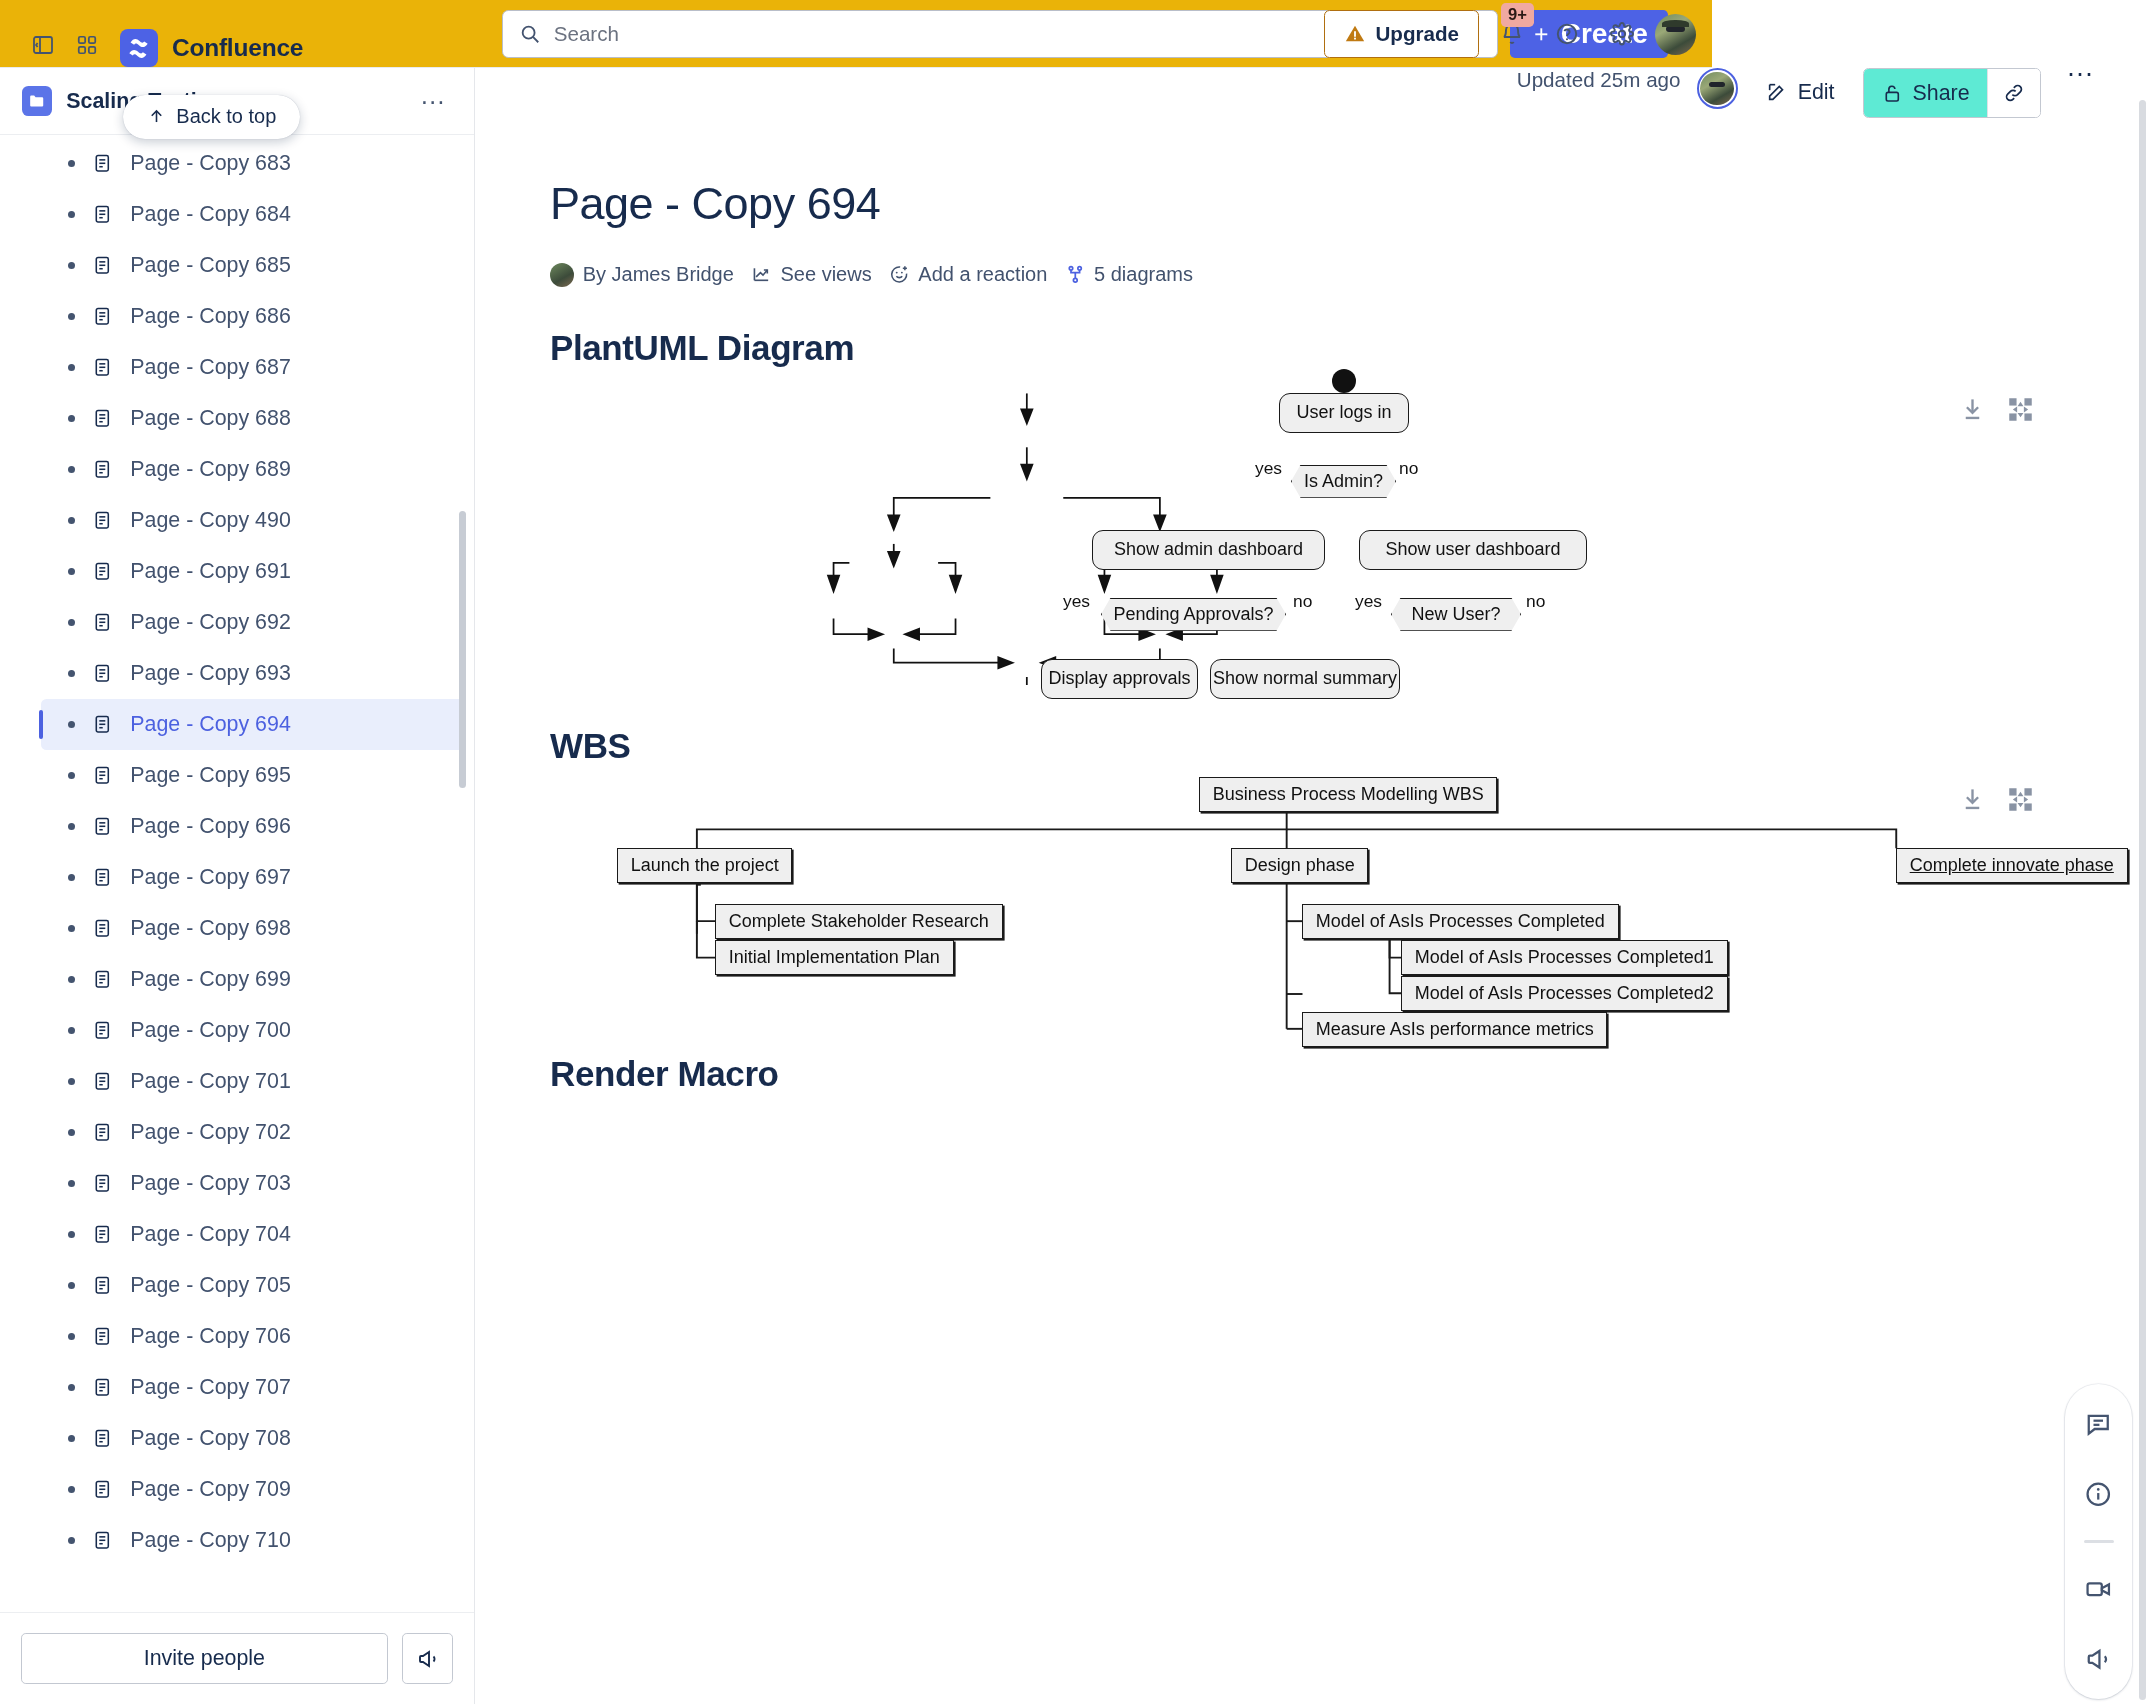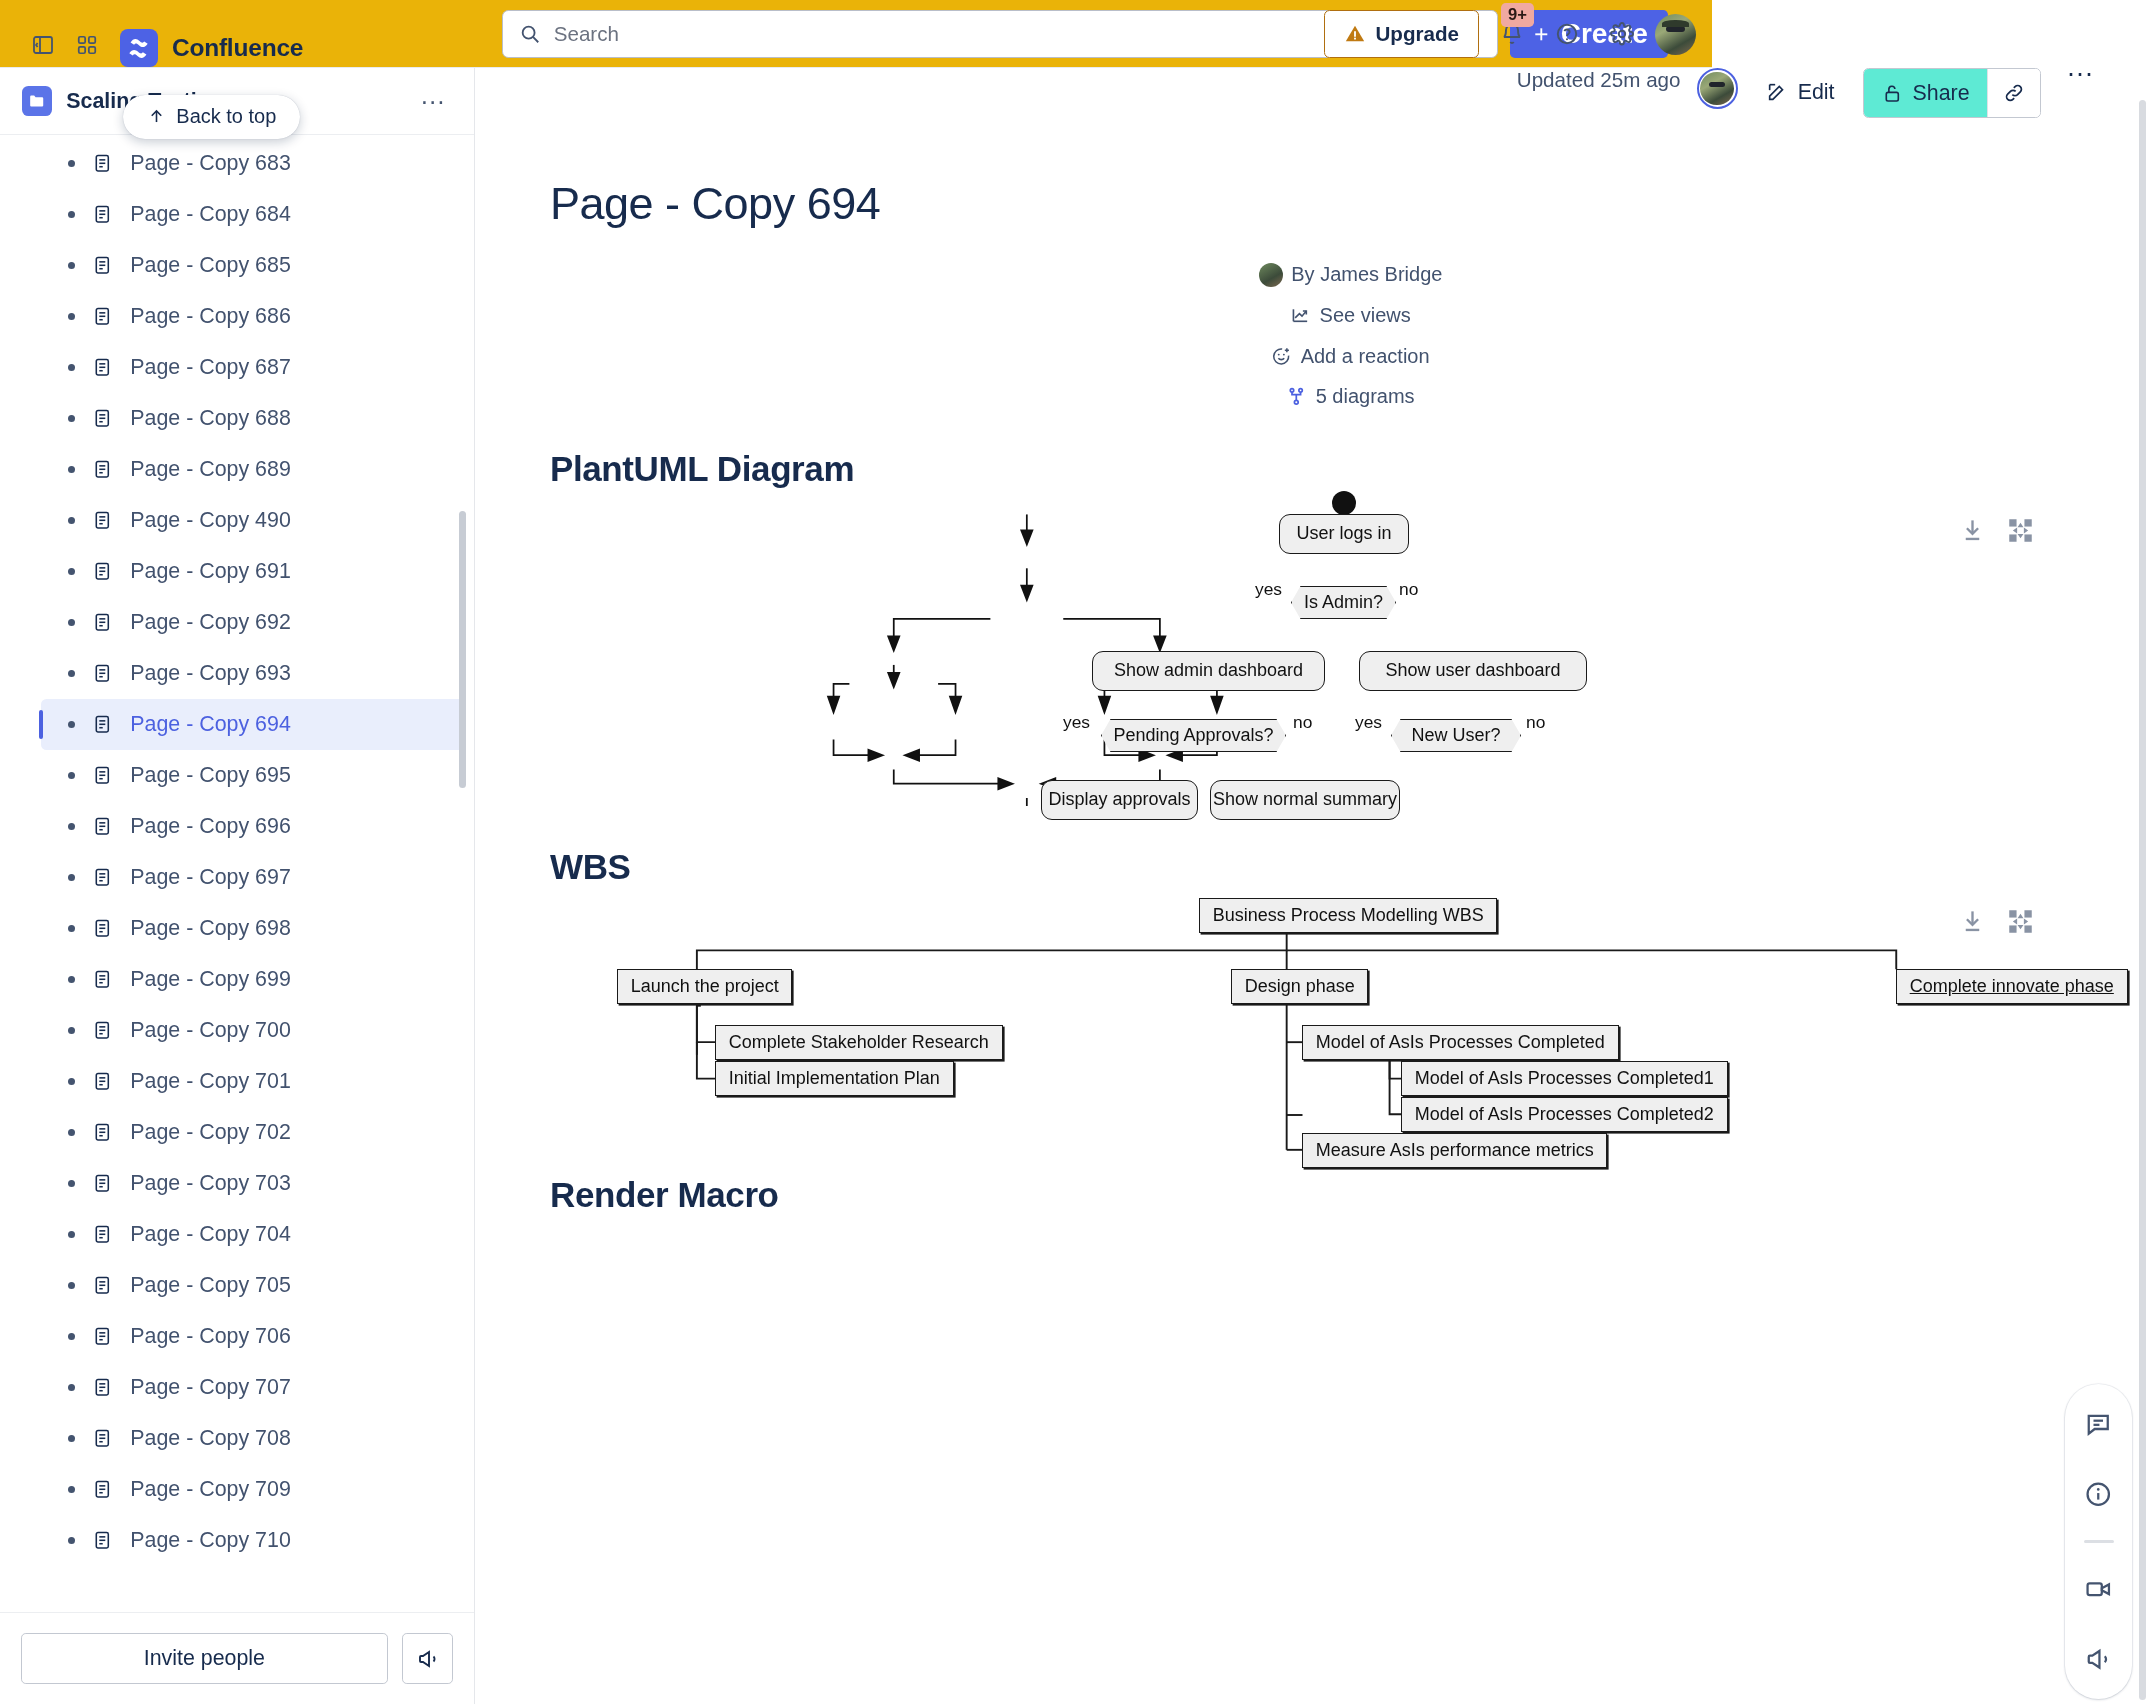--- a/index.html
+++ b/index.html
@@ -198,21 +198,21 @@
     width: 52px; height: 48px; background: #fff; border: none;
     display: flex; align-items: center; justify-content: center; cursor: pointer;
   }
   .more-dots { font-size: 27px; color: #172B4D; cursor: pointer; padding: 0 9.5px; line-height: 0.4; }
 
   .page-body { padding: 24px 0 0 75px; position: relative; }
   .page-title {
     font-size: 45px; font-weight: 500; color: #172B4D;
     letter-spacing: -0.5px; line-height: 1.15;
   }
-  .byline { display: flex; align-items: center; gap: 17.4px; margin-top: 33px; flex-direction: column; }
+  .byline { display: flex; align-items: flex-start; gap: 17.4px; margin-top: 33px; }
   .byline-item {
     display: flex; align-items: center; gap: 8.7px;
     font-size: 20px; color: #42526E; cursor: pointer;
   }
   .byline-avatar {
     width: 24px; height: 24px; border-radius: 50%;
     background: linear-gradient(150deg,#6f8a5e,#3c4b3a 60%,#7e6a51);
   }
   .section-h1 {
     font-size: 35px; font-weight: 700; color: #172B4D;

